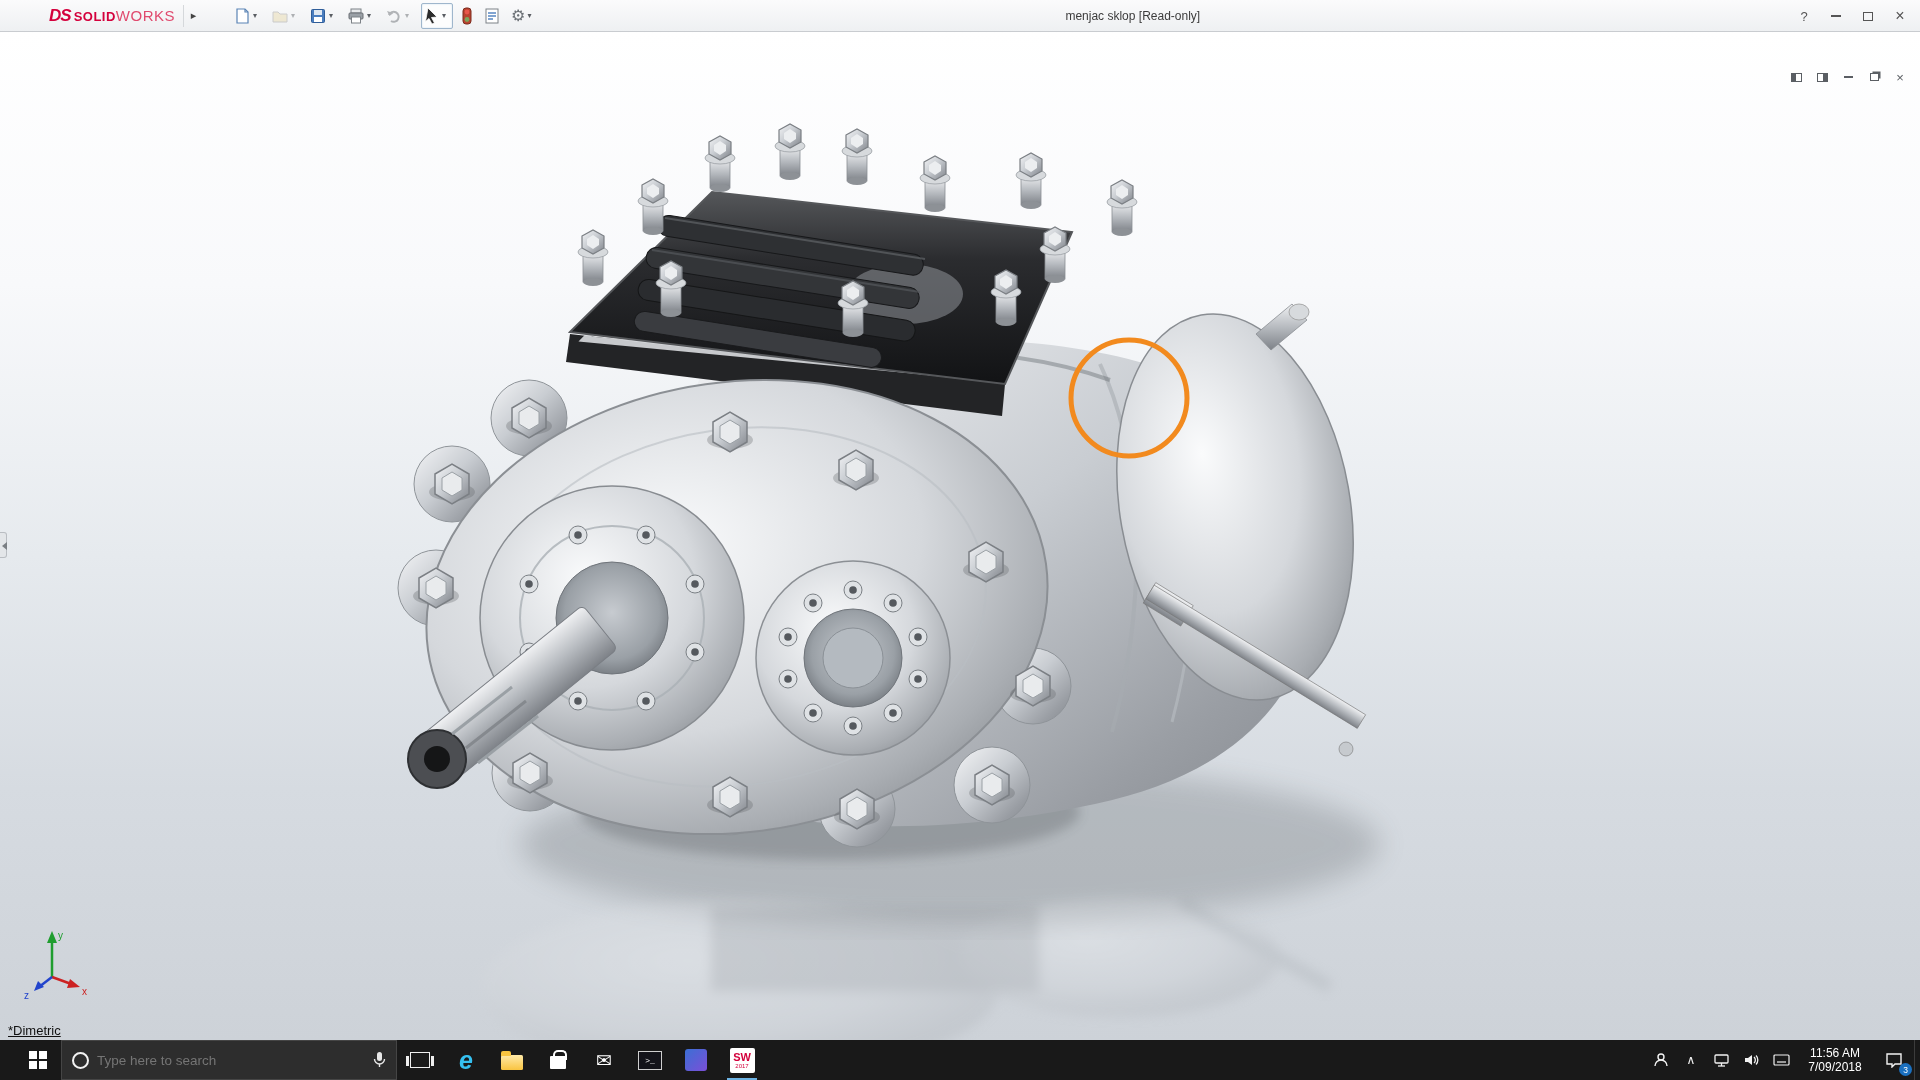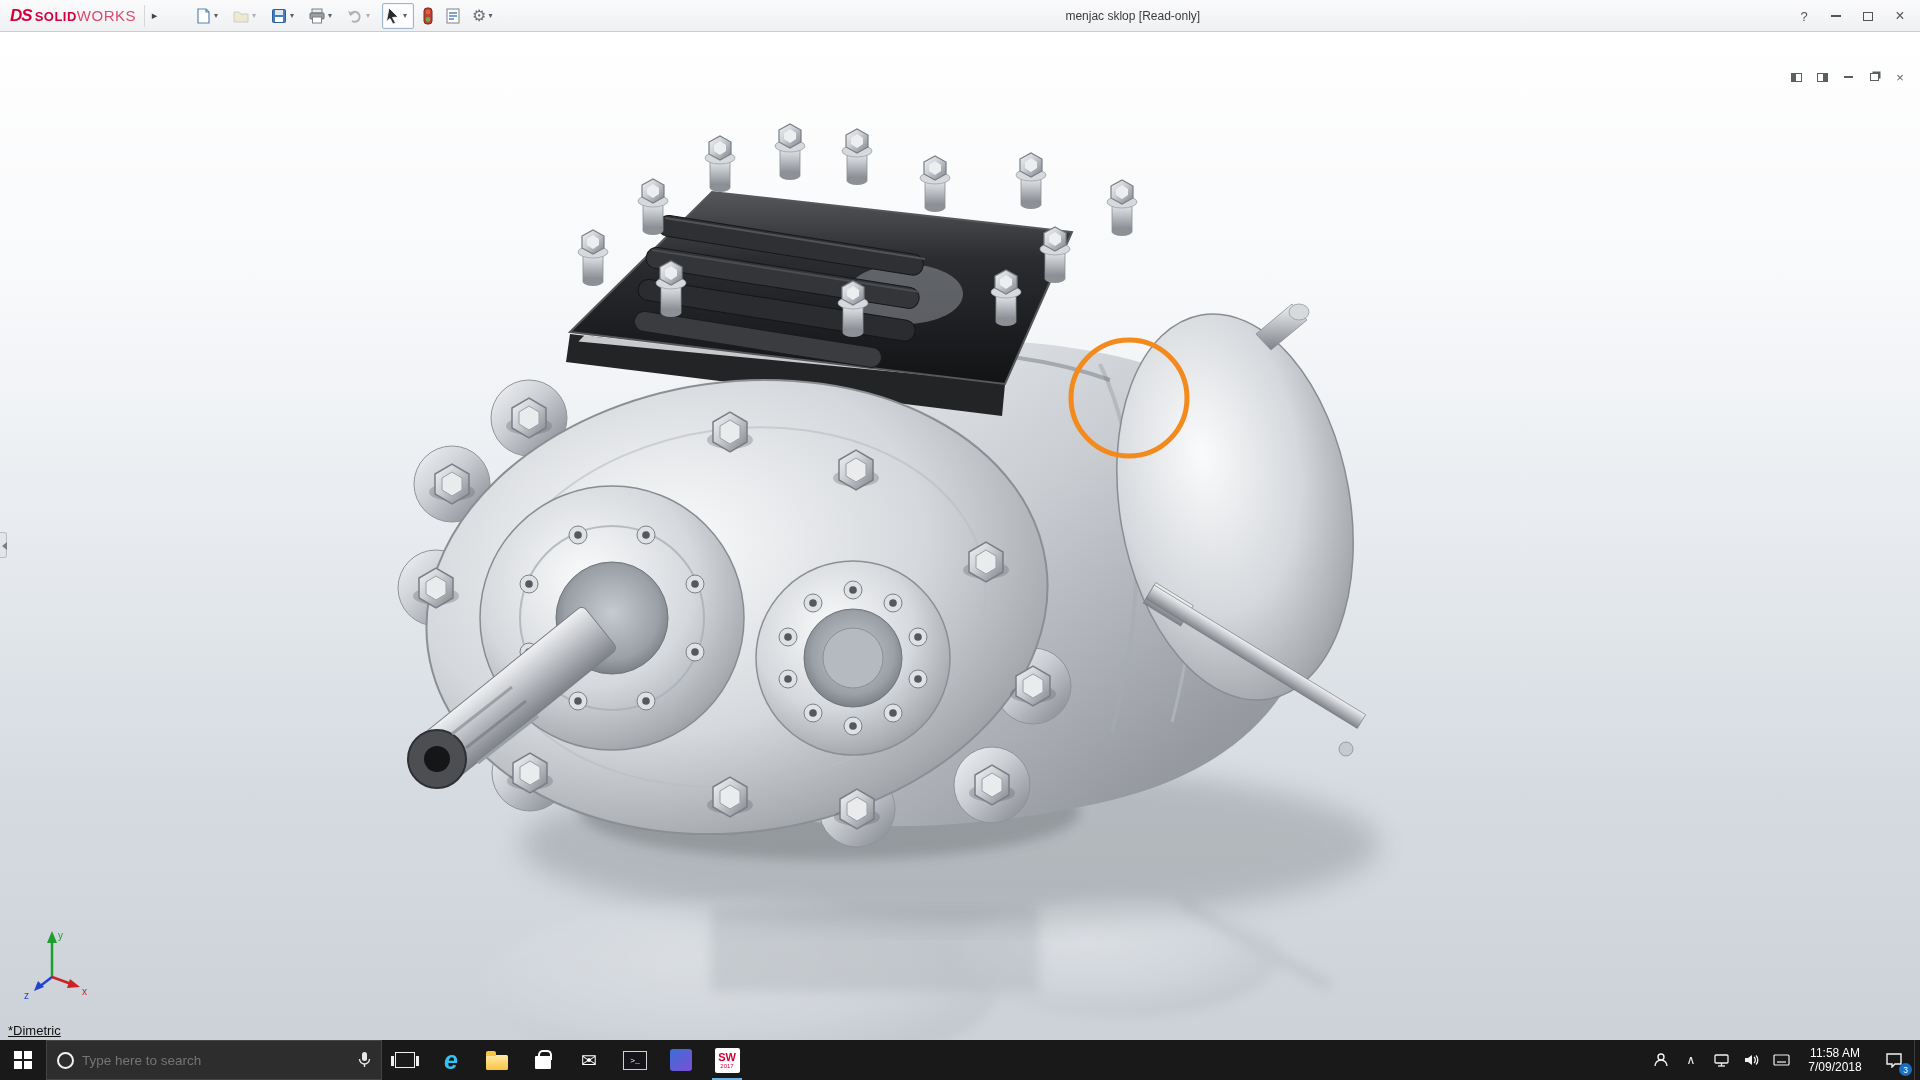--- a/index.html
+++ b/index.html
@@ -3,21 +3,21 @@
 <meta charset="utf-8">
 <style>
   * { margin:0; padding:0; box-sizing:border-box; }
   html,body { width:1920px; height:1080px; overflow:hidden;
     font-family:"Liberation Sans", sans-serif; background:#000; }
 
   
   .titlebar { position:absolute; top:0; left:0; width:1920px; height:32px;
     background:linear-gradient(#fbfbfc,#eef0f2); border-bottom:1px solid #c9ccd0;
     display:flex; align-items:center; z-index:30; }
-  .logo { display:flex; align-items:baseline; padding:0 8px 0 10px; cursor:default; }
+  .logo { display:flex; align-items:baseline; padding:0 8px 0 10px; cursor:default;margin-left:39px; }
   .logo .mark { font-style:italic; font-weight:900; font-size:17px; color:#d4003c; letter-spacing:-1px; margin-right:3px; }
   .logo .solid { font-weight:700; font-size:13px; color:#d4003c; letter-spacing:.5px; }
   .logo .works { font-weight:400; font-size:15px; color:#e04a6e; letter-spacing:.5px; }
   .flyout { width:20px; height:22px; display:flex; align-items:center; justify-content:center;
     font-size:11px; color:#444; border-left:1px solid #d5d8db; cursor:pointer; }
   .tools { display:flex; align-items:center; margin-left:28px; gap:6px; }
   .tbtn { height:26px; display:flex; align-items:center; padding:0 2px; border-radius:2px; cursor:pointer; }
   .tbtn svg { display:block; }
   .tbtn .caret { font-size:8px; color:#5a5e63; margin-left:2px; width:8px; }
   .tbtn.pressed { border:1px solid #9fb6cc; background:#fdfdfd; box-shadow:inset 0 0 2px #cfe0f0; }
@@ -47,21 +47,21 @@
     background:linear-gradient(to bottom,#ffffff 0%,#f8f9fb 25%,#e6eaee 52%,#d6dbe1 75%,#cdd2d8 100%); }
   .viewport svg.scene { position:absolute; inset:0; }
   .orientation { position:absolute; left:8px; bottom:2px; font-size:13px; color:#111;text-decoration:underline; }
   .triad { position:absolute; left:22px; bottom:40px; }
   .splitter { position:absolute; left:0; top:500px; width:7px; height:26px; background:#e3e6e9;
     border:1px solid #b9bdc2; border-left:none; border-radius:0 3px 3px 0; cursor:pointer; }
   .splitter::after { content:""; position:absolute; left:1px; top:9px; border:4px solid transparent; border-right:5px solid #7a7f84; transform:translateX(-3px); }
 
   
   .taskbar { position:absolute; left:0; bottom:0; width:1920px; height:40px; background:#191919;
-    display:flex; align-items:stretch; z-index:40; }
+    display:flex; align-items:stretch; z-index:40;padding-left:15px; }
   .tb-slot { width:46px; display:flex; align-items:center; justify-content:center; position:relative; cursor:pointer; }
   .start-grid { display:grid; grid-template-columns:8px 8px; grid-template-rows:8px 8px; gap:1.5px; }
   .start-grid span { background:#fff; }
   .searchbox { width:336px; background:#2d2d2d; border:1px solid #454545; display:flex; align-items:center;
     padding:0 10px; gap:8px; cursor:text; }
   .cortana-ring { width:17px; height:17px; border:2px solid #f2f2f2; border-radius:50%; flex:none; }
   .searchbox input { flex:1; background:transparent; border:none; outline:none; color:#cfcfcf; font-size:13.5px;
     font-family:"Liberation Sans",sans-serif; }
   .taskview { width:20px; height:16px; border:1.5px solid #eee; position:relative; background:transparent; }
   .taskview::before { content:""; position:absolute; left:-5px; top:3px; width:3px; height:10px; background:#eee; }
@@ -476,21 +476,21 @@
         <path d="M13 2.5 a6.5 6.5 0 0 1 0 9" fill="none" stroke="#f2f2f2" stroke-width="1.3"></path>
       </svg>
     </div>
     <div class="tray-ic">
       <svg width="17" height="12">
         <rect x="1" y="1" width="15" height="10" rx="1" fill="none" stroke="#f2f2f2" stroke-width="1.2"></rect>
         <line x1="4" y1="8" x2="13" y2="8" stroke="#f2f2f2" stroke-width="1.2"></line>
       </svg>
     </div>
     <div class="clock">
-      <span>11:58 AM</span>
+      <span>11:56 AM</span>
       <span>7/09/2018</span>
     </div>
     <div class="tray-ic action">
       <svg width="18" height="16">
         <path d="M2 2 h14 v10 h-6 l-3 3 v-3 h-5 z" fill="none" stroke="#f2f2f2" stroke-width="1.4"></path>
       </svg>
       <span class="badge">3</span>
     </div>
     <div class="showdesk"></div>
   </div>

